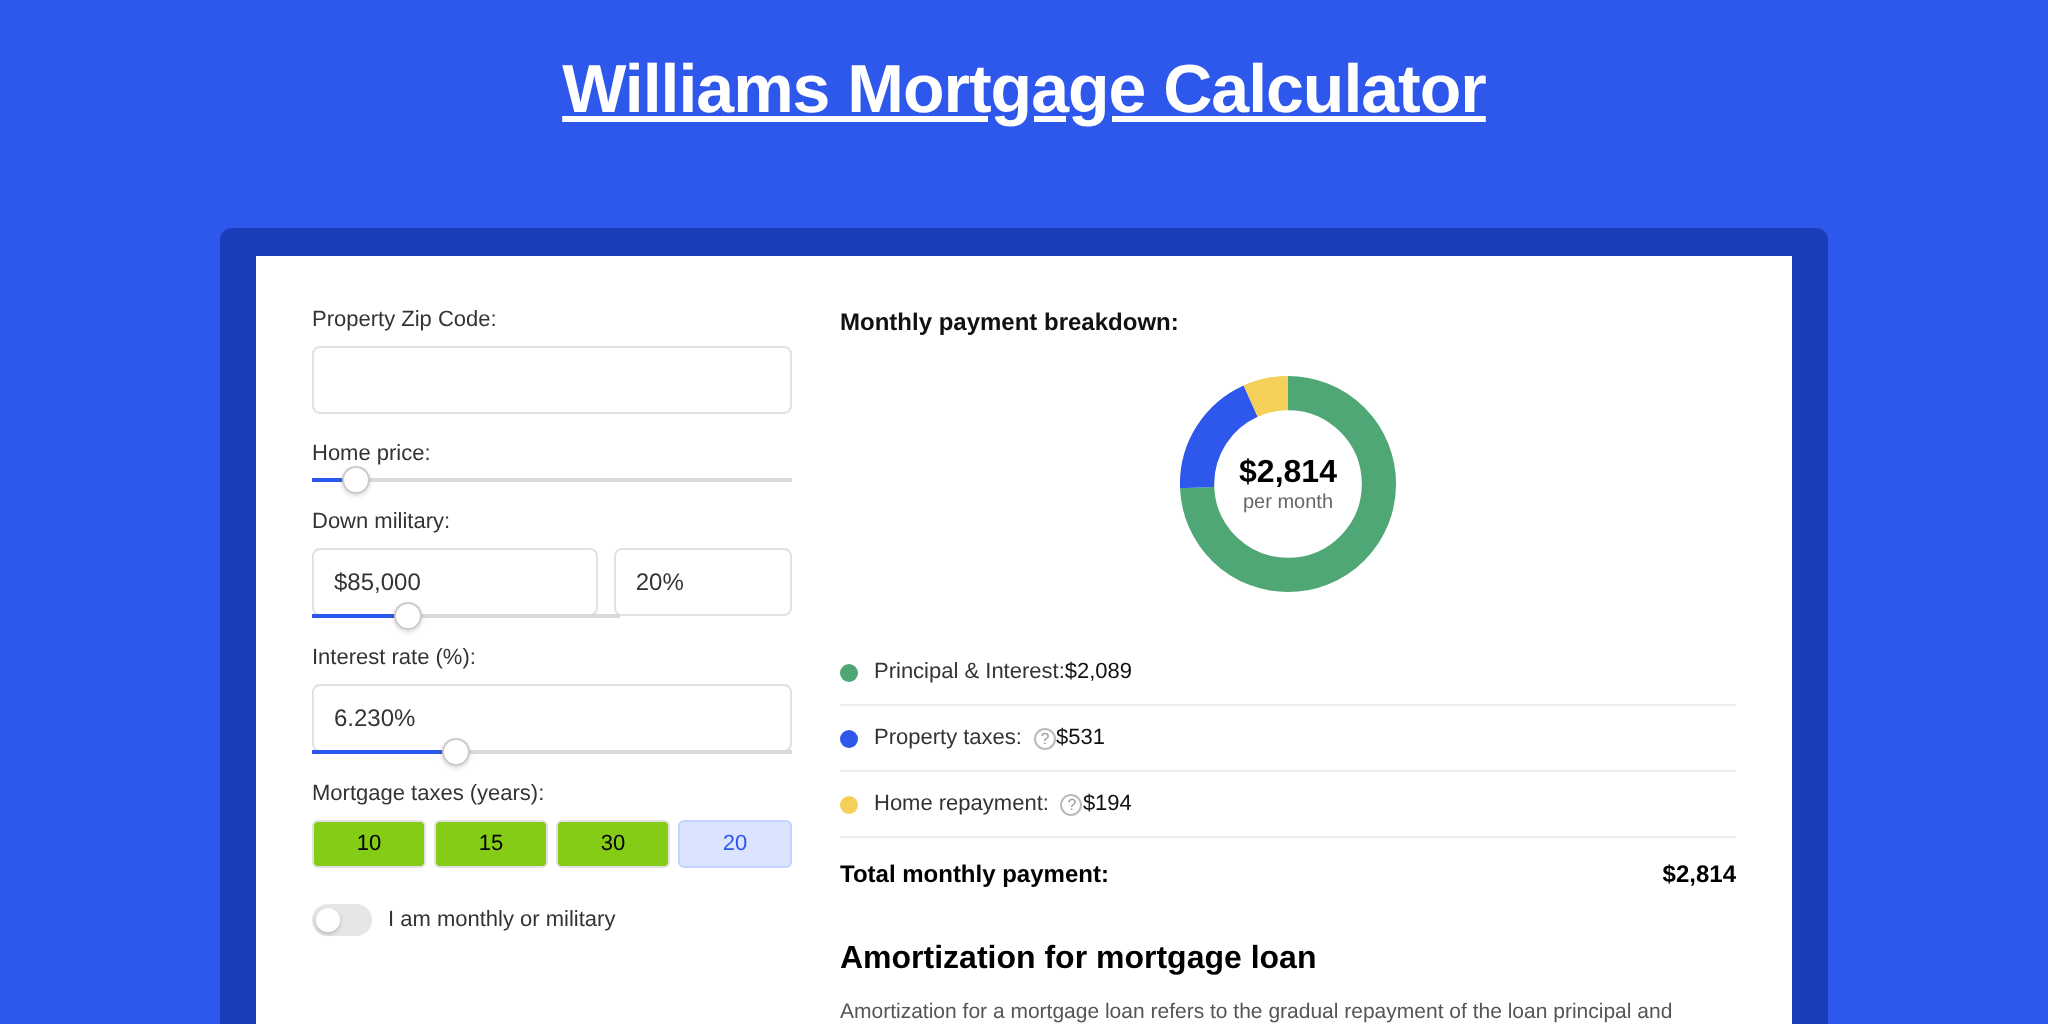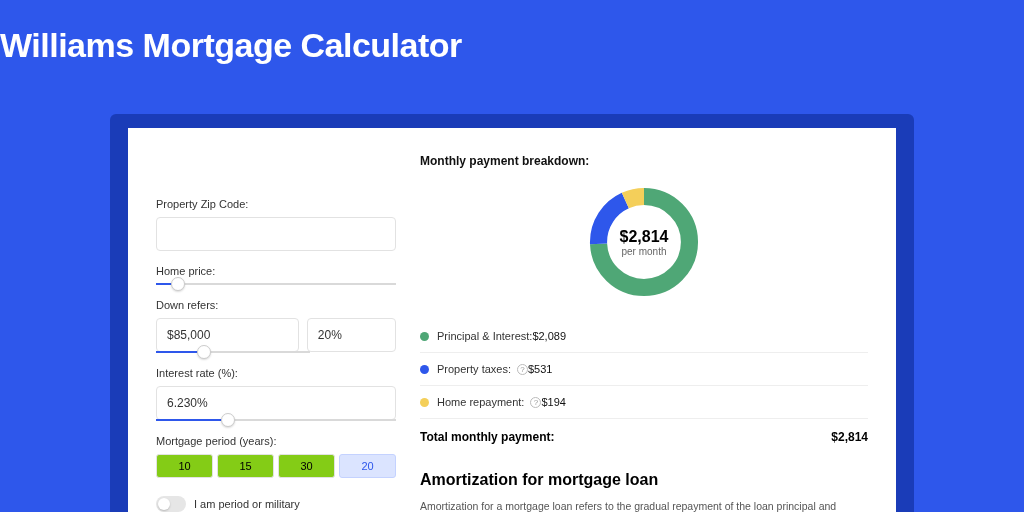--- a/index.html
+++ b/index.html
@@ -4,25 +4,27 @@
 <style>
   * { box-sizing: border-box; margin: 0; padding: 0; }
   body {
     font-family: -apple-system, BlinkMacSystemFont, "Segoe UI", Arial, sans-serif;
     background: #2e57eb;
     width: 1024px;
     height: 512px;
     overflow: hidden;
   }
   .page-title {
+    text-align: center;
     color: #fff;
     font-size: 34px;
     font-weight: 700;
     padding: 26px 0 22px 0;
     letter-spacing: -0.5px;
+    text-decoration: underline;
   }
   .shadow-edge {
     position: absolute;
     top: 114px;
     left: 110px;
     right: 110px;
     bottom: 0;
     background: #1a3cb8;
     border-radius: 6px 6px 0 0;
   }
@@ -31,21 +33,21 @@
     top: 128px;
     left: 128px;
     right: 128px;
     bottom: 0;
     background: #fff;
     padding: 26px 28px 0 28px;
     display: flex;
     gap: 24px;
     overflow: hidden;
   }
-  .left-col { width: 240px; flex-shrink: 0; margin-top: 44px; }
+  .left-col { width: 240px; flex-shrink: 0; }
   .right-col { flex: 1; }
   .field-label {
     font-size: 11px;
     color: #333;
     margin-bottom: 7px;
     display: block;
   }
   .input {
     width: 100%;
     border: 1px solid #e2e2e2;
@@ -172,53 +174,53 @@
 
     <div class="field-group">
       <label class="field-label">Home price:</label>
       <div class="slider-track">
         <div class="slider-fill" style="width:9%"></div>
         <div class="slider-thumb" style="left:9%"></div>
       </div>
     </div>
 
     <div class="field-group">
-      <label class="field-label">Down refers:</label>
+      <label class="field-label">Down military:</label>
       <div class="dp-row">
         <input class="input" value="$85,000" style="">
         <input class="input" value="20%" style="">
       </div>
       <div class="slider-track" style="width:64%">
         <div class="slider-fill" style="width:31%"></div>
         <div class="slider-thumb" style="left:31%"></div>
       </div>
     </div>
 
     <div class="field-group">
       <label class="field-label">Interest rate (%):</label>
       <input class="input" value="6.230%" style="">
       <div class="slider-track">
         <div class="slider-fill" style="width:30%"></div>
         <div class="slider-thumb" style="left:30%"></div>
       </div>
     </div>
 
     <div class="field-group">
-      <label class="field-label">Mortgage period (years):</label>
+      <label class="field-label">Mortgage taxes (years):</label>
       <div class="period-buttons" id="period-buttons">
           <div class="period-btn">10</div>
           <div class="period-btn">15</div>
           <div class="period-btn">30</div>
           <div class="period-btn selected">20</div>
         </div>
     </div>
 
     <div class="toggle-row">
       <div class="toggle"></div>
-      <span class="toggle-label">I am period or military</span>
+      <span class="toggle-label">I am monthly or military</span>
     </div>
 
   </div>
 
   <div class="right-col">
     <div class="section-title">Monthly payment breakdown:</div>
 
     <div class="donut-wrap">
       <div class="donut">
         <svg viewBox="0 0 42 42" id="donut-svg">

